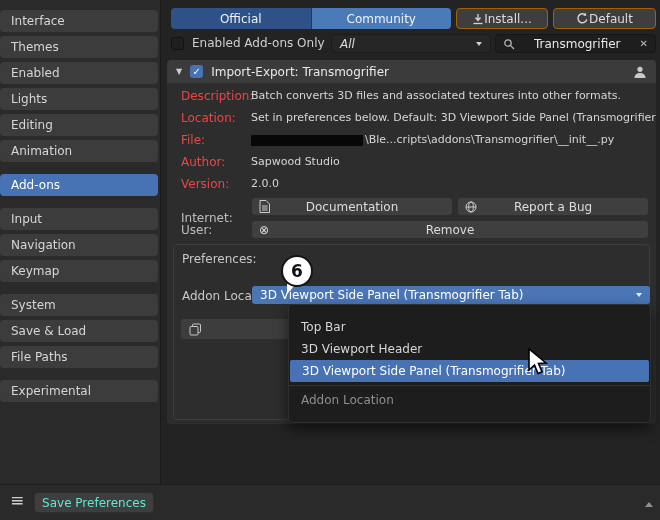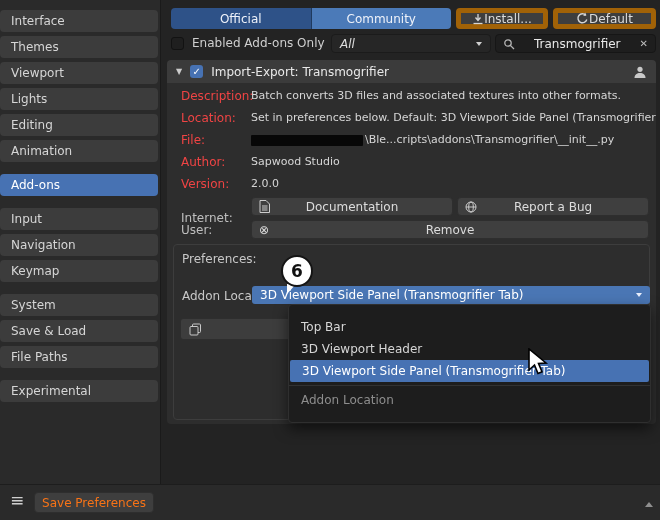--- a/index.html
+++ b/index.html
@@ -14,21 +14,21 @@
   .side-gap { height:8px; }
 
   
   .main { position:absolute; left:160px; top:0; width:500px; height:484px; background:#232323; border-left:1px solid #1a1a1a; }
 
   .seg { position:absolute; left:10px; top:8px; width:280px; height:21px; display:flex; border-radius:4px; overflow:hidden; font-size:12px; }
   .seg > div { flex:1; display:flex; align-items:center; justify-content:center; color:#eef2fa; }
   .seg-official { background:#2e5288;text-align:center; }
   .seg-community { background:#4b7ab8; border-left:1px solid #1f3a5e; }
 
-  .tool-btn { position:absolute; top:8px; height:21px; background:#3e3e3e; border:5px solid #a16207; border-radius:4px;
+  .tool-btn { position:absolute; top:8px; height:21px; background:#3e3e3e; border:1px solid #a16207; border-radius:4px;
               display:flex; align-items:center; justify-content:center; gap:0; font-size:12px; color:#dcdcdc; }
   .install-btn { left:295px; width:92px; }
   .refresh-btn { left:392px; width:103px; }
 
   .filter-cb { position:absolute; left:10px; top:37px; width:13px; height:13px; background:#1f1f1f; border:1px solid #121212; border-radius:3px; }
   .filter-cb-label { position:absolute; left:31px; top:36px; font-size:12px; color:#cfcfcf; }
   .cat-select { position:absolute; left:170px; top:34px; width:160px; height:19px; background:#262626; border:1px solid #1b1b1b;
                 border-radius:4px; display:flex; align-items:center; padding:0 8px; font-size:12px; color:#dcdcdc;font-style:italic; }
   .search-box { position:absolute; left:334px; top:34px; width:161px; height:19px; background:#1e1e1e; border:1px solid #161616;
                 border-radius:4px; display:flex; align-items:center; padding:0 7px; gap:19px; }
@@ -78,32 +78,32 @@
   
   .badge { position:absolute; left:120px; top:255px; width:32px; height:32px; background:#ffffff; border:2px solid #141414;
            border-radius:50%; display:flex; align-items:center; justify-content:center; font-size:17px; font-weight:bold; color:#111; z-index:8; }
   .badge-tail { position:absolute; left:126px; top:284px; width:0; height:0; border-top:10px solid #ffffff; border-right:9px solid transparent; z-index:7; }
   .cursor { position:absolute; left:365px; top:348px; z-index:20; }
 
   
   .footer { position:absolute; left:0; top:484px; width:660px; height:36px; background:#2a2a2a; border-top:1px solid #1d1d1d; }
   .hamburger { position:absolute; left:10px; top:5px; font-size:17px; color:#cfcfcf; }
   .save-btn { position:absolute; left:34px; top:7px; width:120px; height:21px; background:#3e3e3e; border:1px solid #2e2e2e;
-              border-radius:4px; display:flex; align-items:center; justify-content:center; font-size:12px; color:#f97316; }
+              border-radius:4px; display:flex; align-items:center; justify-content:center; font-size:12px; color:#5eead4; }
   .scroll-up { position:absolute; right:7px; top:17px; width:0; height:0; border-left:4px solid transparent; border-right:4px solid transparent; border-bottom:5px solid #8f8f8f; }
 </style>
 </head>
 <body>
 
 <div class="screen">
 
   <nav class="sidebar">
     <div class="side-item">Interface</div>
     <div class="side-item">Themes</div>
-    <div class="side-item">Viewport</div>
+    <div class="side-item">Enabled</div>
     <div class="side-item">Lights</div>
     <div class="side-item">Editing</div>
     <div class="side-item">Animation</div>
     <div class="side-gap"></div>
     <div class="side-item active">Add-ons</div>
     <div class="side-gap"></div>
     <div class="side-item">Input</div>
     <div class="side-item">Navigation</div>
     <div class="side-item">Keymap</div>
     <div class="side-gap"></div>

